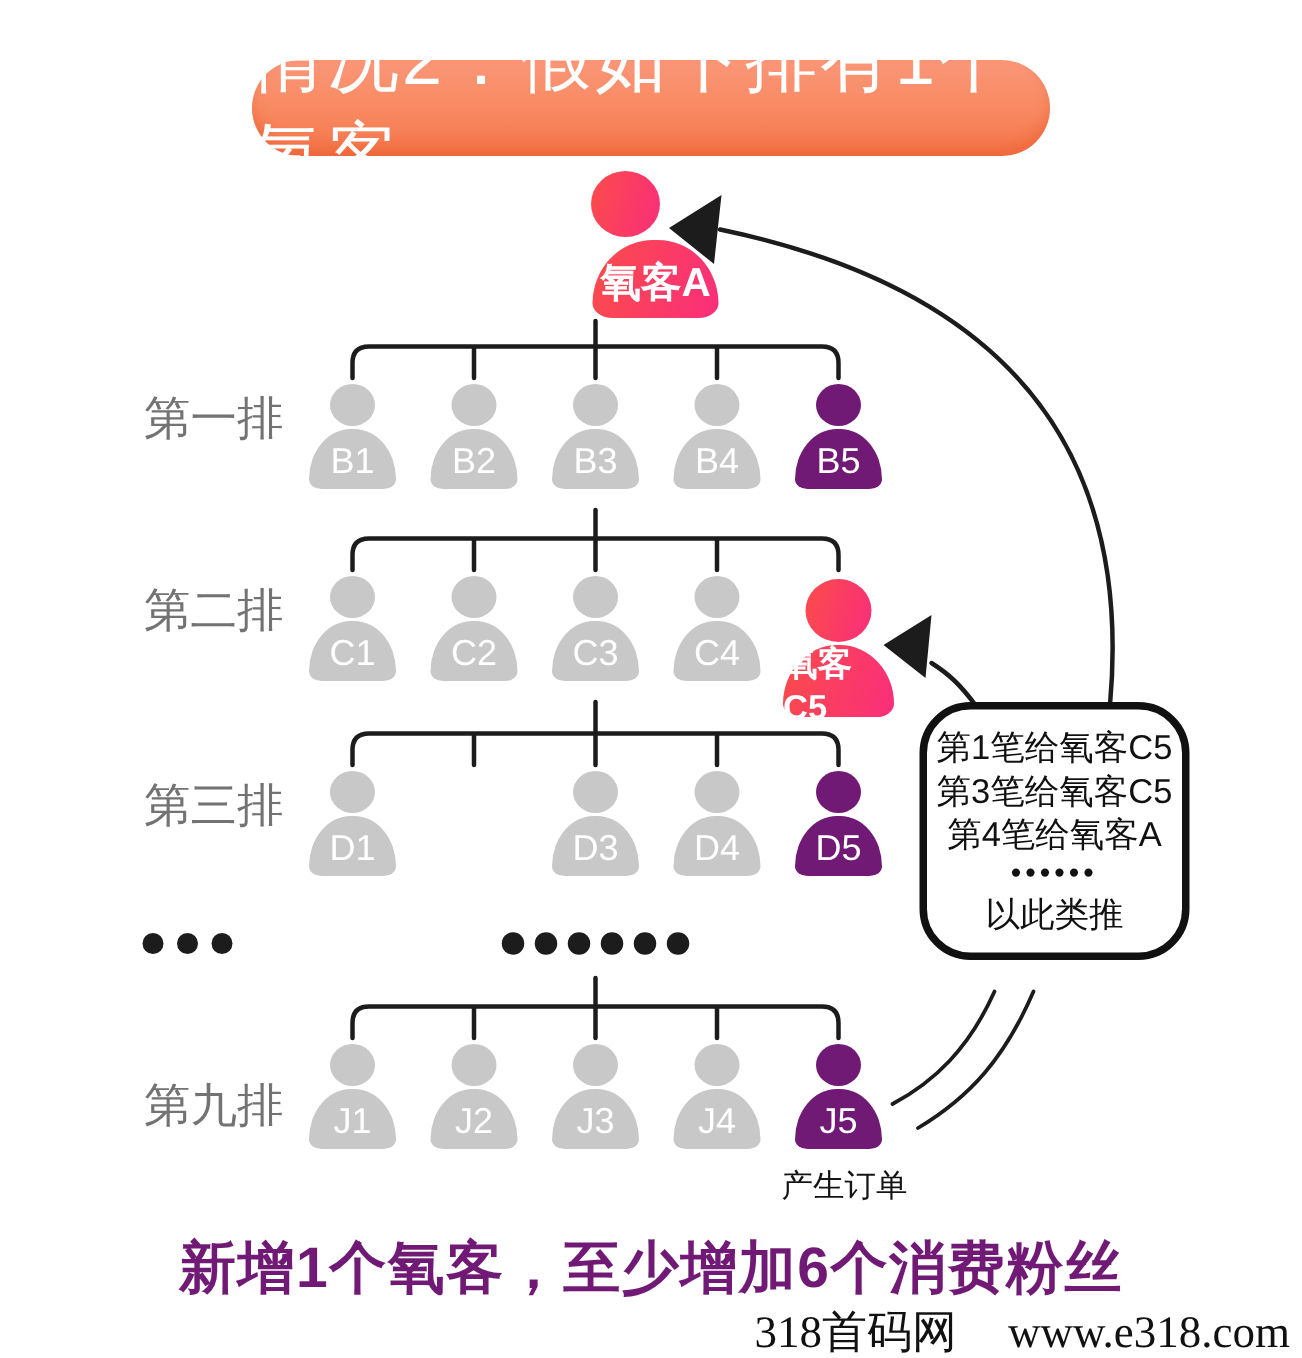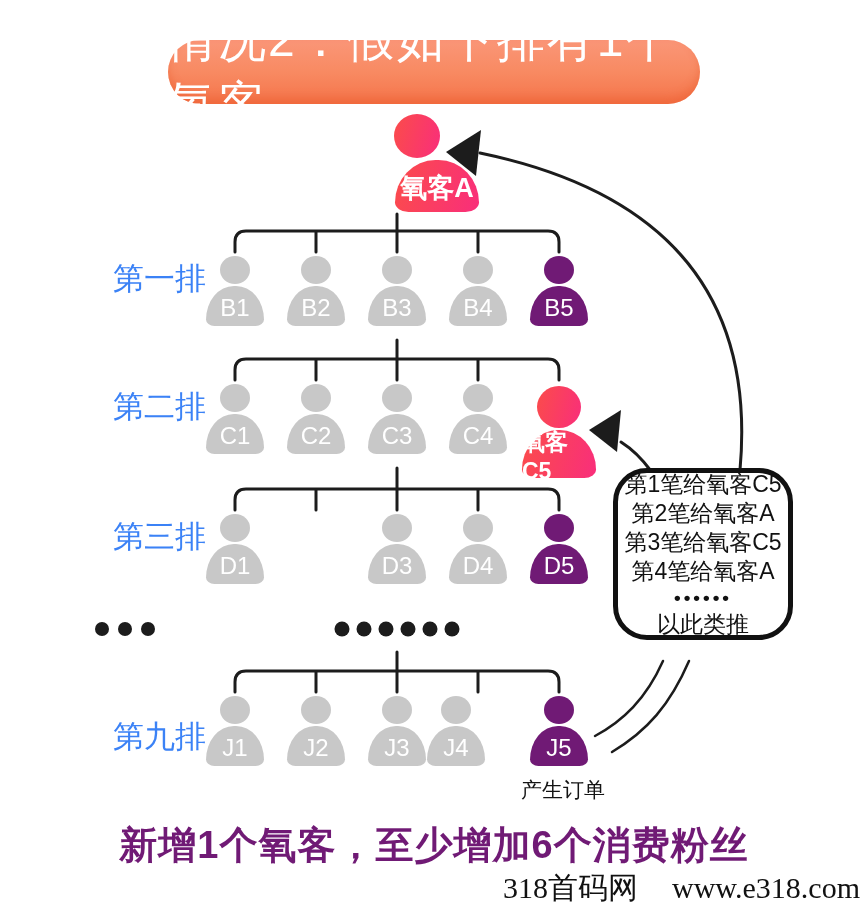--- a/index.html
+++ b/index.html
@@ -38,21 +38,21 @@
 
   .person.c5-size .head{width:44px;height:42px;}
   .person.c5-size .body{width:74px;height:48px;border-radius:37px 37px 12px 12px / 40px 40px 9px 9px;}
   .person.c5-size .body span{font-size:23px;font-weight:700;}
 
   .person.root-size .head{width:46px;height:44px;}
   .person.root-size .body{width:84px;height:52px;border-radius:42px 42px 14px 14px / 44px 44px 10px 10px;margin-left:40px;}
   .person.root-size .body span{font-size:27px;font-weight:700;}
 
   
-  .row-label{position:absolute;left:96px;width:110px;text-align:right;font-size:31px;font-weight:500;color:#3b82f6;}
+  .row-label{position:absolute;left:96px;width:110px;text-align:left;font-size:31px;font-weight:500;color:#737373;}
 
   
   .callout{
     position:absolute;left:613px;top:468px;width:180px;height:172px;background:#ffffff;
     border:5px solid #111111;border-radius:34px;box-sizing:border-box;
     display:flex;flex-direction:column;justify-content:center;align-items:center;z-index:5;
   }
   .callout div{font-size:23px;line-height:29px;color:#111111;white-space:nowrap;}
   .callout .dots-line{font-size:19px;font-weight:700;letter-spacing:3px;line-height:24px;}
 
@@ -229,38 +229,37 @@
     <div class="body">
         <span>J2</span>
       </div>
   </div>
   <div class="person light gray-size" style="left:368px;top:696px;">
     <div class="head"></div>
     <div class="body">
         <span>J3</span>
       </div>
   </div>
-  <div class="person light gray-size" style="left:427px;top:696px;">
+  <div class="person light gray-size" style="left:449px;top:696px;">
     <div class="head"></div>
     <div class="body">
         <span>J4</span>
       </div>
   </div>
   <div class="person dark gray-size" style="left:530px;top:696px;">
     <div class="head"></div>
     <div class="body">
         <span>J5</span>
       </div>
   </div>
 
   <div class="order-note">产生订单</div>
 
   <div class="callout">
     <div>第1笔给氧客C5</div>
-    <div>第2笔给氧客A</div>
     <div>第3笔给氧客C5</div>
     <div>第4笔给氧客A</div>
     <div class="dots-line">••••••</div>
     <div>以此类推</div>
   </div>
 
   <div class="headline">新增1个氧客，至少增加6个消费粉丝</div>
 
   <div class="watermark">
     <span class="site">318首码网</span><span>www.e318.com</span>

